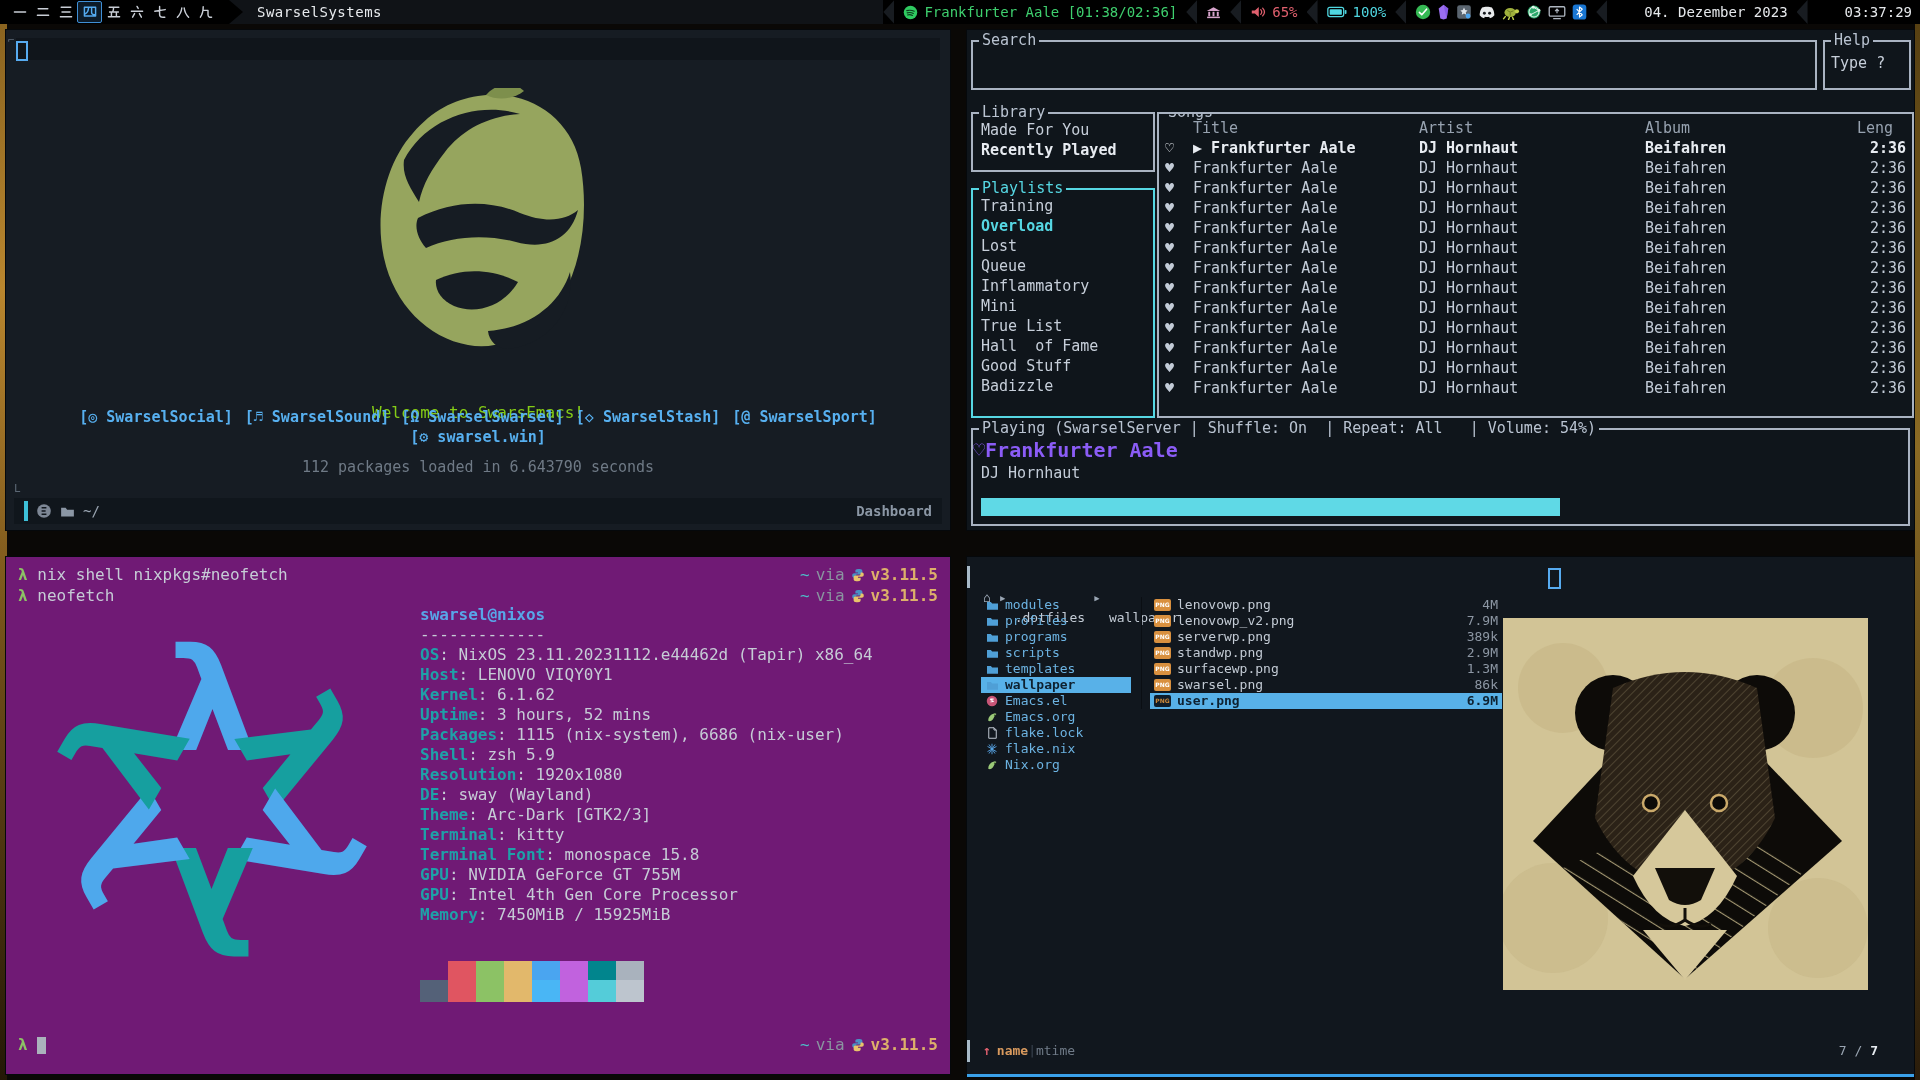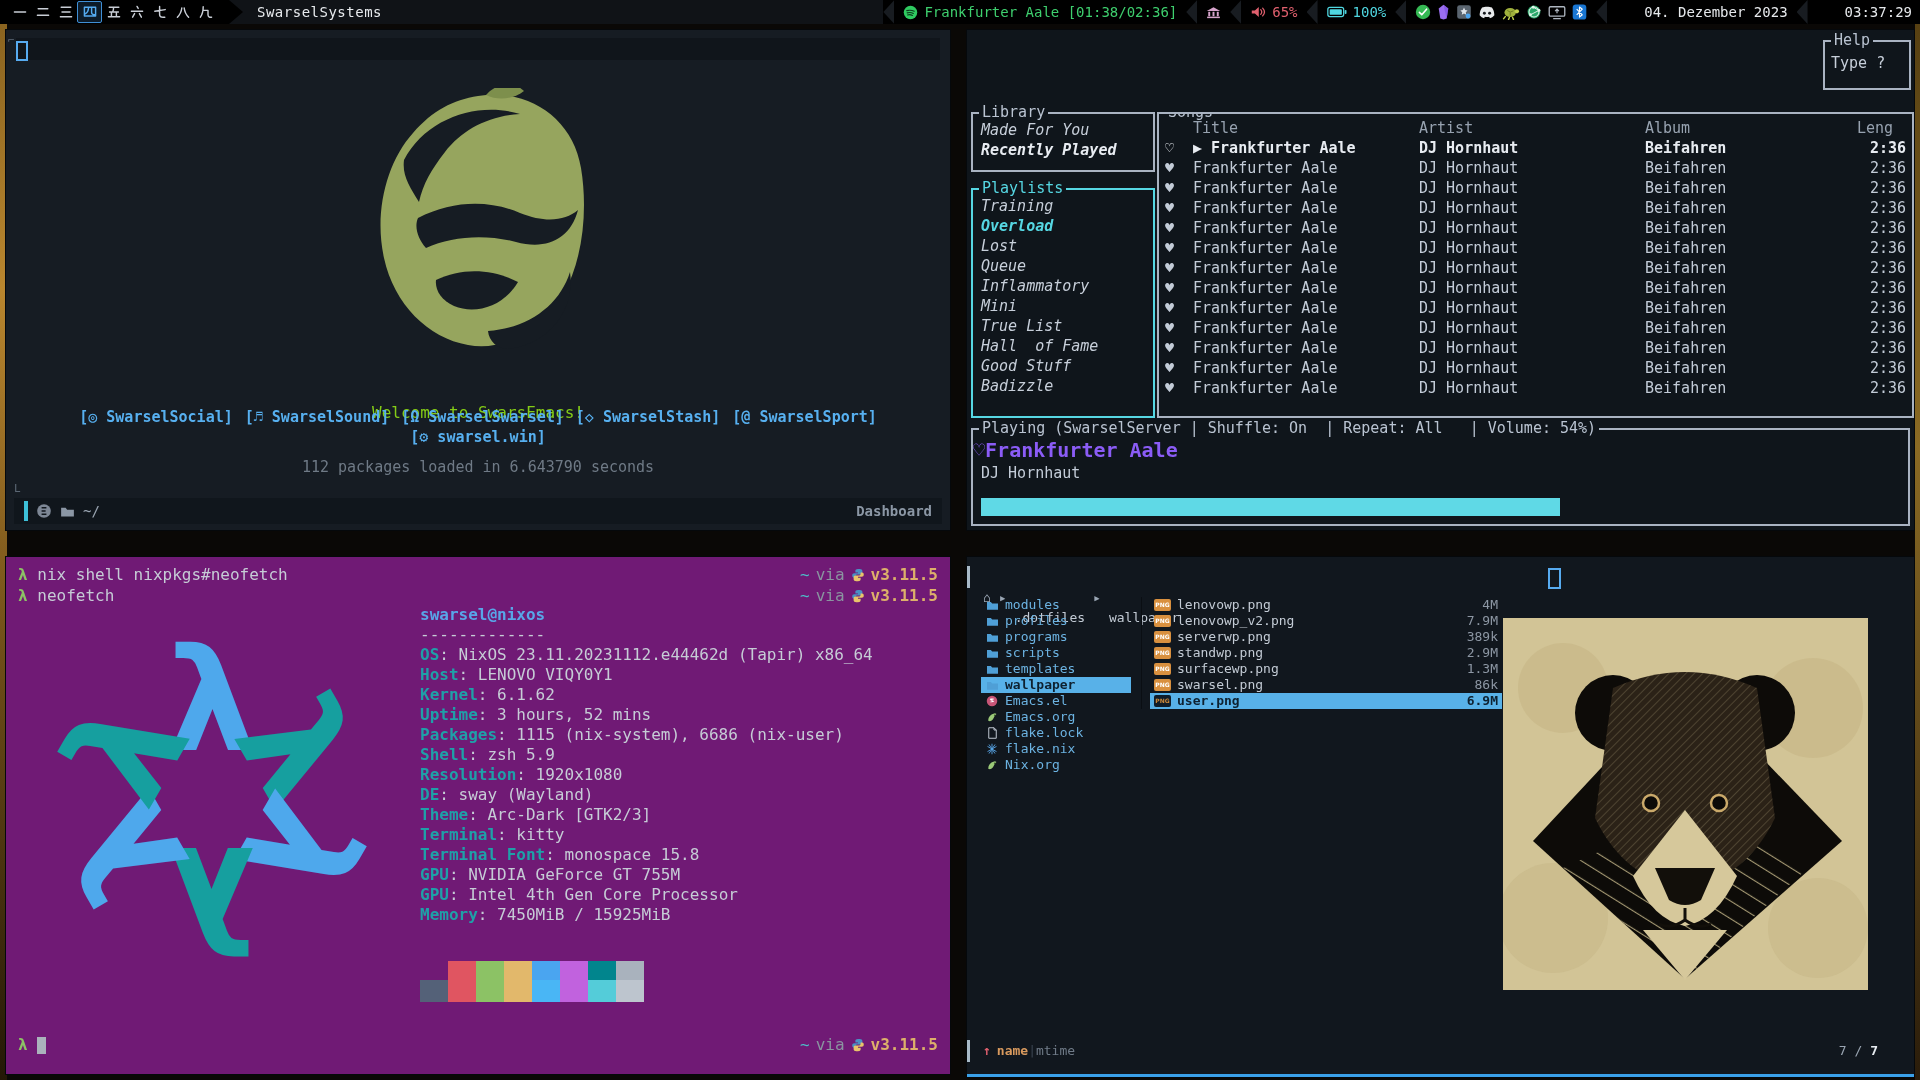--- a/index.html
+++ b/index.html
@@ -56,21 +56,21 @@
   .music{left:967px;top:30px;width:947px;height:500px;background:#0f151b;color:#c7cfda;font-size:15px;}
   .tbox{position:absolute;border:2px solid #a9b3c2;}
   .tbox>.blabel{position:absolute;top:-11px;left:6px;background:#0f151b;padding:0 3px;
                 font-size:15px;color:#b9c3d1;line-height:18px;white-space:pre;}
   .box-search{left:4px;top:10px;width:842px;height:46px;}
   .box-help{left:856px;top:10px;width:84px;height:46px;}
   .help-text{padding:12px 6px;color:#c7cfda;}
   .box-library{left:4px;top:82px;width:180px;height:56px;}
   .box-playlists{left:4px;top:158px;width:180px;height:226px;border-color:#56d7e3;}
   .box-playlists>.blabel{color:#56d7e3;}
-  .side-list{padding:6px 0 0 8px;line-height:20px;font-style:italic;}
+  .side-list{padding:6px 0 0 8px;line-height:20px;}
   .side-item{white-space:pre;cursor:pointer;}
   .side-item.bold{font-weight:bold;color:#e8ecf2;}
   .side-item.selected{font-weight:bold;color:#56d7e3;}
   .box-songs{left:190px;top:82px;width:753px;height:302px;overflow:hidden;}
   .songrow{display:grid;grid-template-columns:28px 226px 226px 212px 1fr;line-height:20px;
            padding:0 6px;cursor:pointer;}
   .songhead{color:#97a2b0;margin-top:4px;cursor:default;}
   .songrow .len{text-align:right;}
   .songhead .len{text-align:left;}
   .songrow.current{font-weight:bold;color:#e8ecf2;}
@@ -310,20 +310,24 @@
         </svg>
       <svg width="15" height="13" viewBox="0 0 20 17">
           <path d="M1.5 3.5h6l2 2.5h9v9h-17z" fill="#8b97a5"></path>
         </svg>
       <span>~/</span>
       <span class="ml-right">Dashboard</span>
     </div>
   </div>
 
   <div class="win music">
+    <div class="tbox box-search">
+      <span class="blabel">Search</span>
+      <span></span>
+    </div>
     <div class="tbox box-help">
       <span class="blabel">Help</span>
       <div class="help-text">Type ?</div>
     </div>
 
     <div class="tbox box-library">
       <span class="blabel">Library</span>
       <div class="side-list">
 
       <div class="side-item">Made For You</div>

